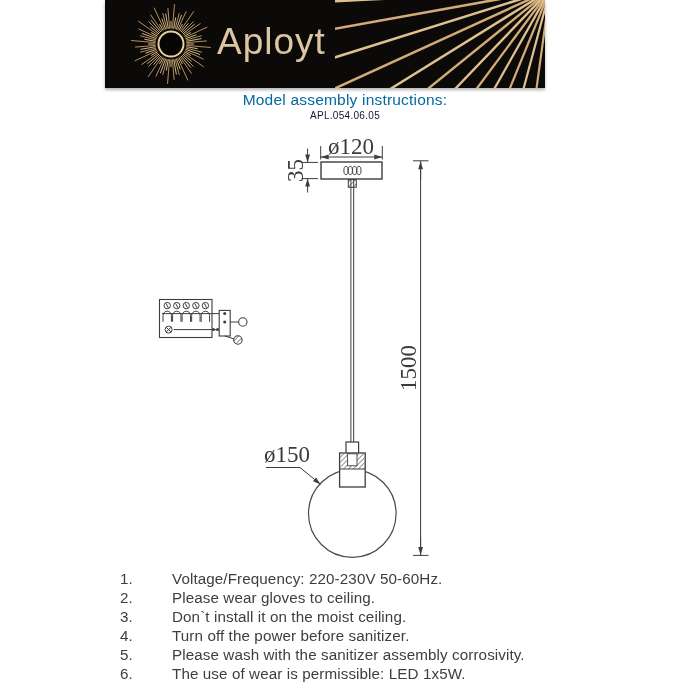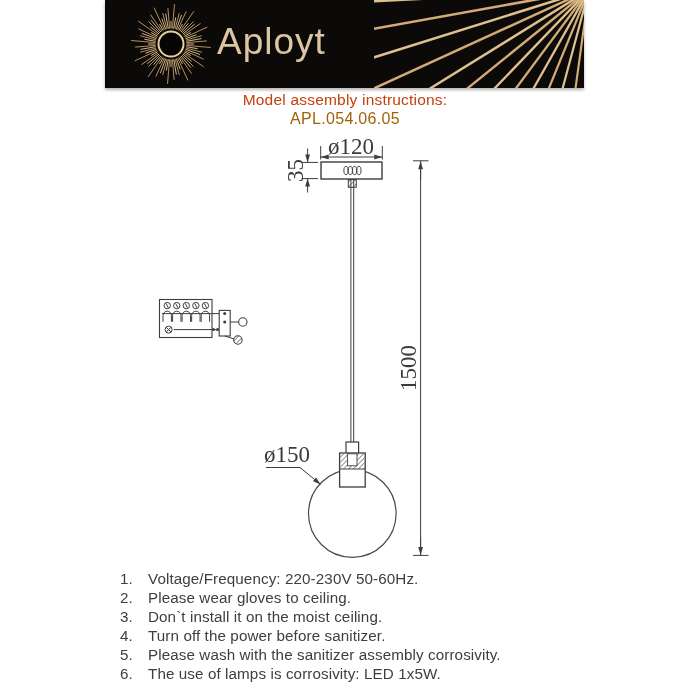--- a/index.html
+++ b/index.html
@@ -2,47 +2,47 @@
 <html><head>
 <meta charset="utf-8">
 <style>
   html,body{margin:0;padding:0;}
   body{
     width:690px;height:690px;background:#ffffff;position:relative;overflow:hidden;
     font-family:"Liberation Sans", sans-serif;
   }
   
   .banner{
-    position:absolute;left:105px;top:0;width:479px;height:88px;
+    position:absolute;left:105px;top:0;width:440px;height:88px;
     background:#0c0a09;overflow:hidden;
     box-shadow:0 2px 3px rgba(0,0,0,.30);
   }
   .sunburst{position:absolute;left:20px;top:0;}
   .brand{
     position:absolute;left:112px;top:20px;
     font-size:37px;line-height:44px;color:#dcc5a2;letter-spacing:1px;font-weight:normal;
   }
   .fan{position:absolute;right:0;top:0;}
   
   .heading{
     position:absolute;top:91px;left:0;width:100%;text-align:center;
-    font-size:15.5px;color:#c2410c;letter-spacing:.2px;
+    font-size:15.5px;color:#0369a1;letter-spacing:.2px;
   }
   .model{
     position:absolute;top:110px;left:0;width:100%;text-align:center;
-    font-size:16px;color:#a16207;letter-spacing:.3px;
+    font-size:10px;color:#0f172a;letter-spacing:.3px;
   }
   
   .diagram-svg{position:absolute;left:140px;top:130px;}
   .dimtext{font-family:"Liberation Serif", serif;font-size:23px;fill:#3b3b3b;}
   
   .instructions{position:absolute;left:120px;top:570px;width:470px;}
   .inst-row{display:flex;font-size:15.2px;line-height:18.9px;color:#3e3e3e;letter-spacing:.1px;}
   .inst-num{width:28px;flex:none;}
-  .inst-text{flex:1;}
+  .inst-text{flex:1;margin-left:24px;}
 </style>
 </head>
 <body>
 
 <div class="banner">
   <svg id="sunburst" class="sunburst" width="92" height="88">
       <line x1="61.5" y1="44.0" x2="69.0" y2="44.0" stroke="#e6cb97" stroke-width="0.9"></line>
       <line x1="61.4" y1="45.4" x2="85.8" y2="47.5" stroke="#c79e62" stroke-width="0.9"></line>
       <line x1="61.3" y1="46.7" x2="72.6" y2="48.7" stroke="#e6cb97" stroke-width="0.9"></line>
       <line x1="61.0" y1="48.0" x2="76.9" y2="52.3" stroke="#c79e62" stroke-width="0.9"></line>
@@ -258,15 +258,15 @@
   <div class="inst-row">
     <span class="inst-num">4.</span>
     <span class="inst-text">Turn off the power before sanitizer.</span>
   </div>
   <div class="inst-row">
     <span class="inst-num">5.</span>
     <span class="inst-text">Please wash with the sanitizer assembly corrosivity.</span>
   </div>
   <div class="inst-row">
     <span class="inst-num">6.</span>
-    <span class="inst-text">The use of lamps is corrosivity: LED 1x5W.</span>
+    <span class="inst-text">The use of wear is permissible: LED 1x5W.</span>
   </div>
 </div>
 
 </body></html>

